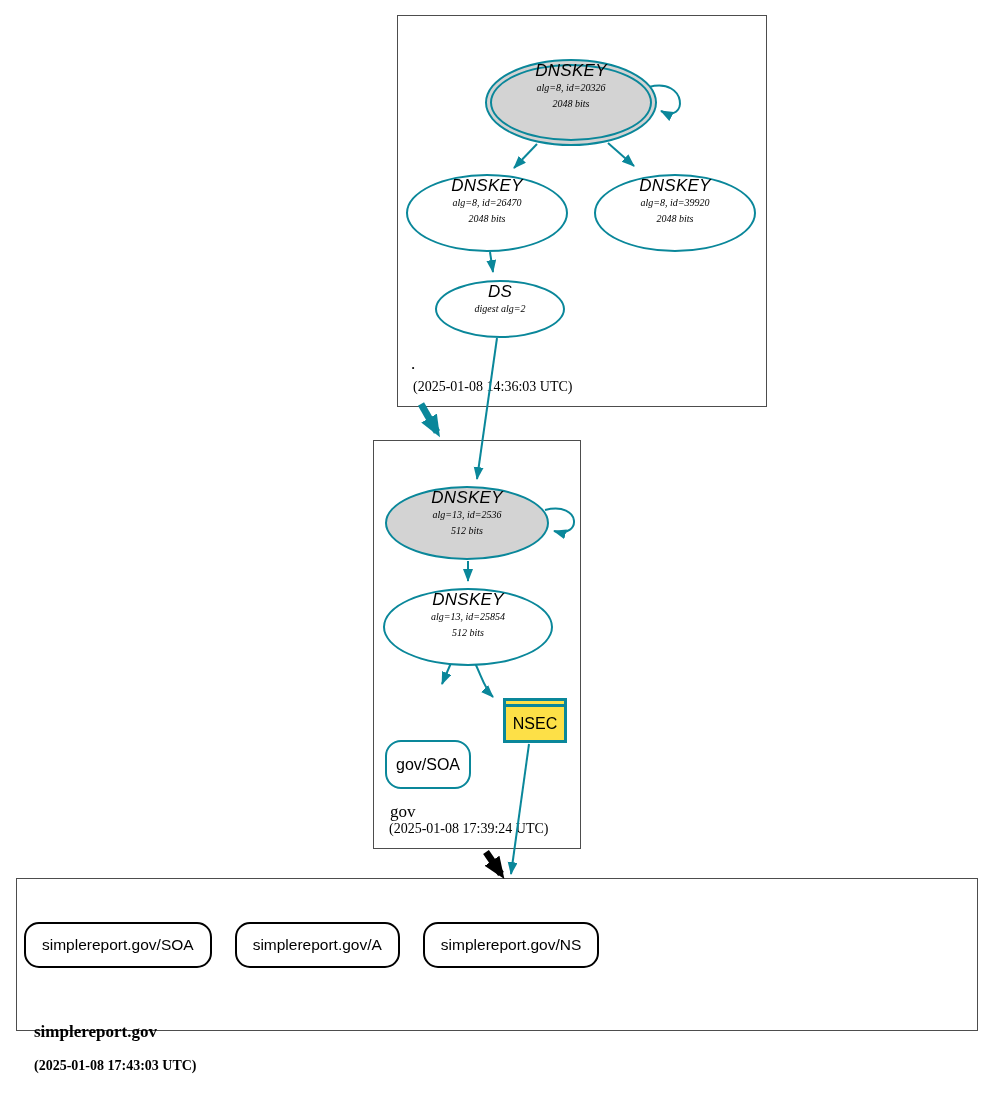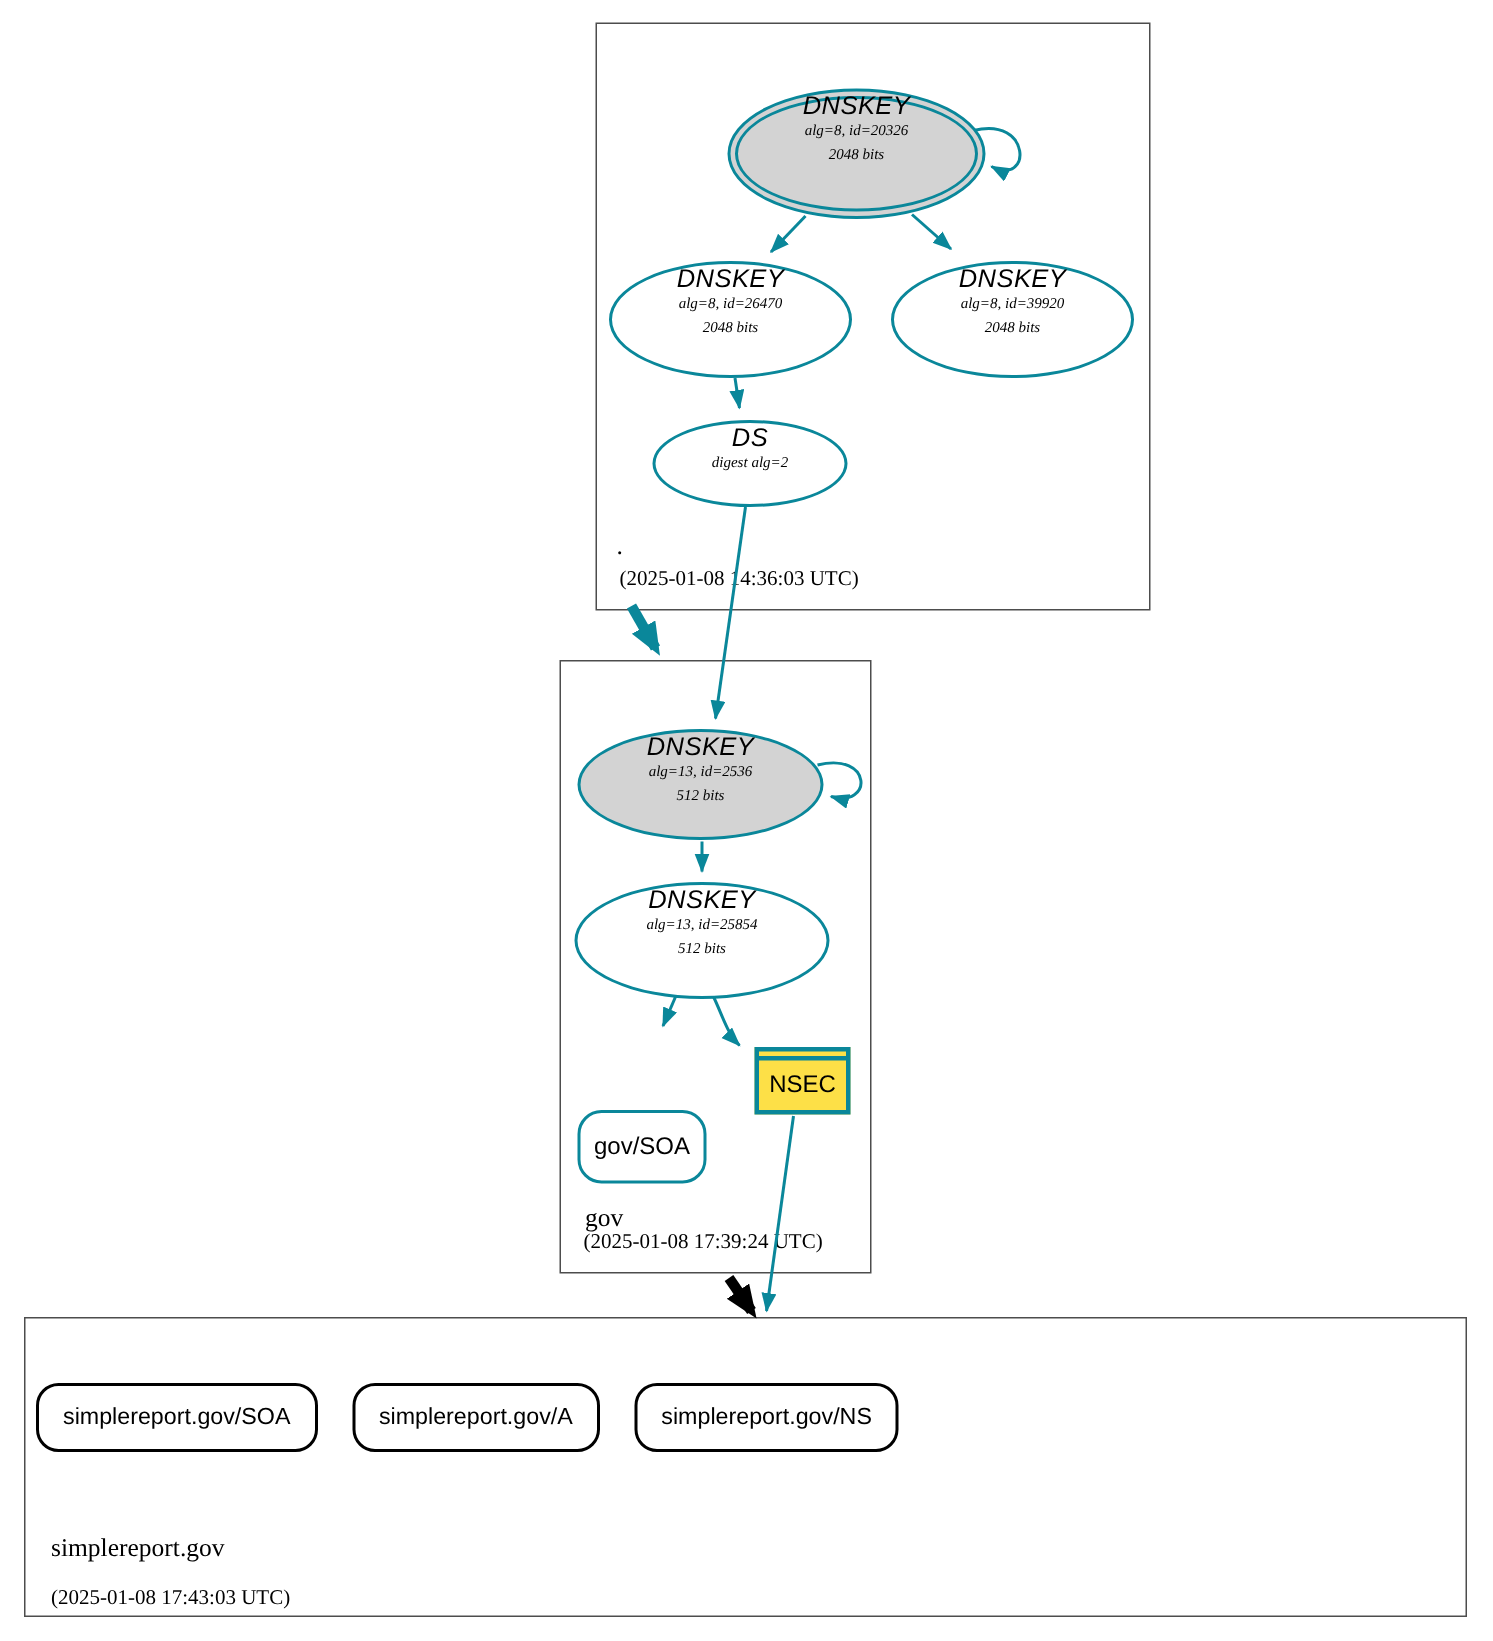--- a/index.html
+++ b/index.html
@@ -124,21 +124,21 @@
   <div class="cluster" style="left:397px; top:15px; width:370px; height:392px;">
     <div class="zone-name" style="left:13px; top:338px;">.</div>
     <div class="zone-ts" style="left:15px; top:362px;">(2025-01-08 14:36:03 UTC)</div>
   </div>
 
   <div class="cluster" style="left:373px; top:440px; width:208px; height:409px;">
     <div class="zone-name" style="left:16px; top:361px;">gov</div>
     <div class="zone-ts" style="left:15px; top:379px;">(2025-01-08 17:39:24 UTC)</div>
   </div>
 
-  <div class="cluster" style="left:16px; top:878px; width:962px; height:200px;">
+  <div class="cluster" style="left:16px; top:878px; width:962px; height:153px;font-weight:bold;">
     <div class="zone-name" style="left:17px; top:143px;">simplereport.gov</div>
     <div class="zone-ts" style="left:17px; top:178px;">(2025-01-08 17:43:03 UTC)</div>
   </div>
 
   <svg class="edges" width="995" height="1094">
     <defs>
       <marker id="ah" markerUnits="userSpaceOnUse" markerWidth="14" markerHeight="12" refX="12" refY="5" orient="auto">
         <path class="mk-teal" d="M0,0 L13,5 L0,10 z"></path>
       </marker>
       <marker id="ahBigTeal" markerUnits="userSpaceOnUse" markerWidth="24" markerHeight="20" refX="16" refY="9" orient="auto">

